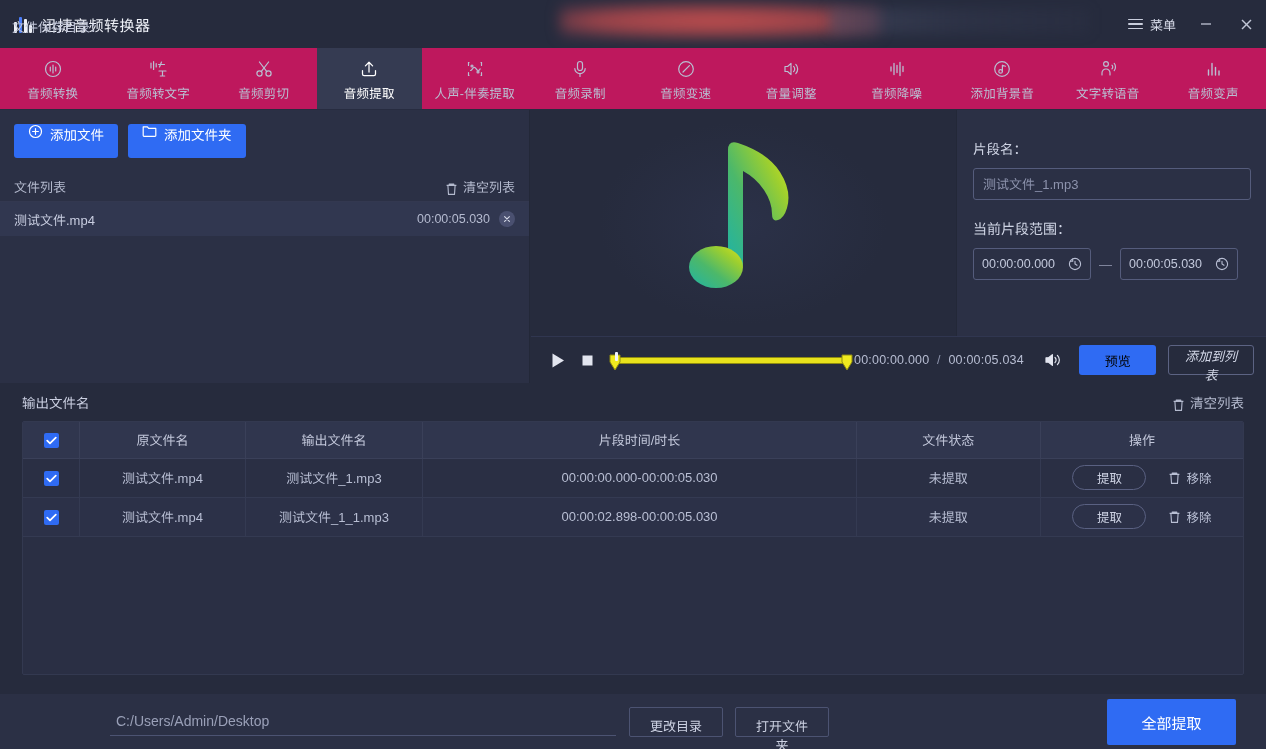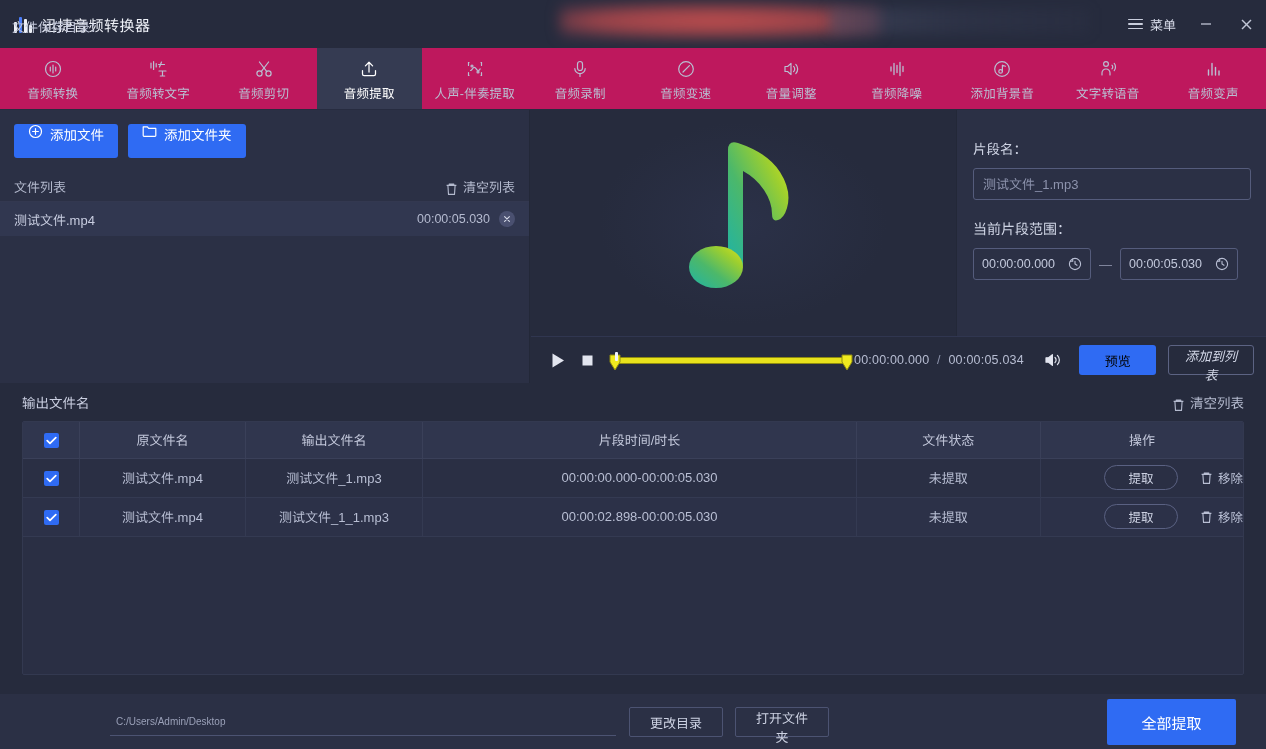--- a/index.html
+++ b/index.html
@@ -202,35 +202,35 @@
   .chk {
     width: 15px; height: 15px; border-radius: 2px; background: #2f6bf3;
     display: inline-flex; align-items:center; justify-content:center; cursor:pointer;
     vertical-align: middle;
   }
   .chk svg { display:block; }
   .btn-extract {
     background: transparent; border: 1px solid #5a6182; border-radius: 13px;
     height: 25px; width: 74px; color:#ccd1e2; font-size: 12.5px; cursor:pointer; font-family:inherit;
   }
-  .op-cell { display:flex; align-items:center; justify-content:flex-end; gap: 22px; }
+  .op-cell { display:flex; align-items:center; justify-content:center; gap: 22px; }
   .rm-link { display:inline-flex; align-items:center; gap:5px; cursor:pointer; color:#b9bfd4; font-size:12.5px; }
 
   
   .footer { position: absolute; left: 0; top: 694px; width: 1266px; height: 55px; background:#2b3045; }
   .ft-label { position:absolute; left: 12px; top: 14px; font-size: 13px; color:#c3c8da; line-height: 28px; }
   .path-input {
     position:absolute; left: 110px; top: 707px; width: 506px; height: 29px;
     background: transparent; border: none; border-bottom: 1px solid #4c5372;
-    color:#9aa0b8; font-size: 10px; padding: 0 6px; font-family:inherit; outline:none;
+    color:#9aa0b8; font-size: 14px; padding: 0 6px; font-family:inherit; outline:none;
   }
   .ft-btn {
     position:absolute; top: 707px; height: 30px; background: transparent;
     border: 1px solid #4c5372; border-radius: 2px; color:#cdd2e3;
-    font-size: 13px; cursor:pointer; font-family:inherit; padding: 0 14px;
+    font-size: 13px; cursor:pointer; font-family:inherit; padding: 8px 14px;
   }
   #btn-change { left: 629px; width: 94px; }
   #btn-open { left: 735px; width: 94px; }
   .btn-extract-all {
     position:absolute; left: 1107px; top: 699px; width: 129px; height: 46px;
     background: #2f6bf3; border:none; color:#fff; font-size: 15px; cursor:pointer;
     font-family:inherit; border-radius: 2px;
   }
 </style>
 </head>

